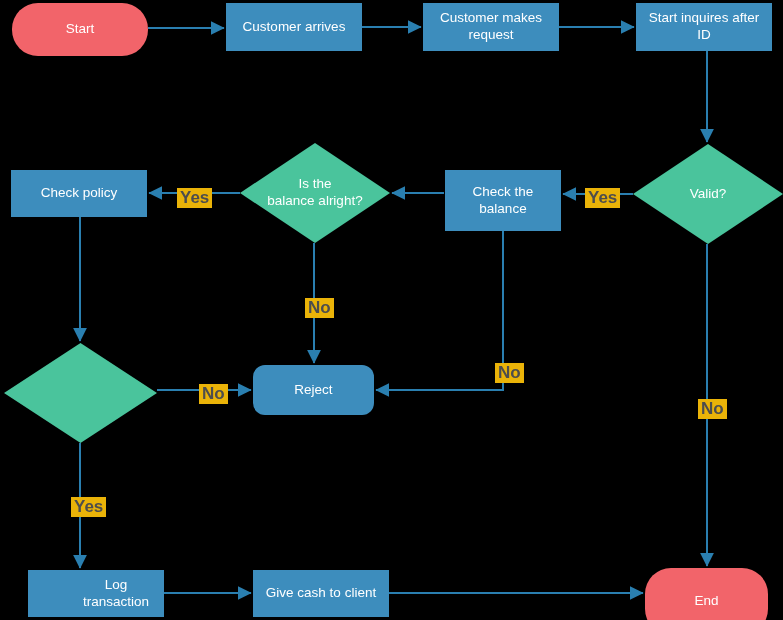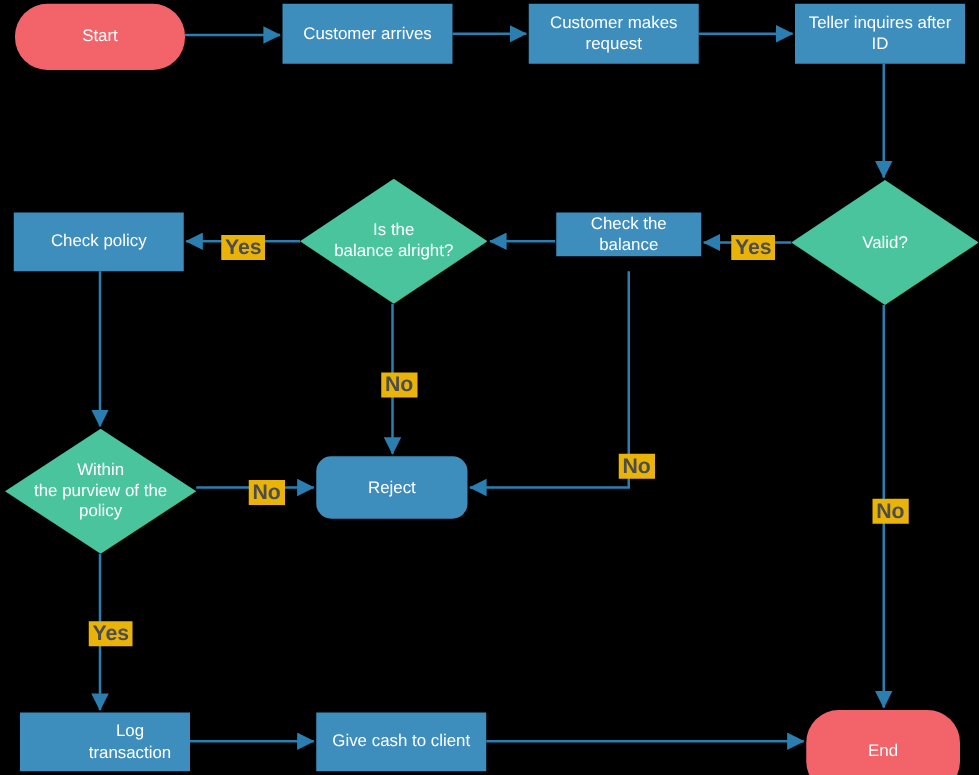--- a/index.html
+++ b/index.html
@@ -68,55 +68,52 @@
         <span class="lbl">Start</span>
       </div>
       <div class="node process" style="left: 226px; top: 3px; width: 136px; height: 48px; text-align: center;">
         <span class="lbl">Customer arrives</span>
       </div>
       <div class="node process" style="left: 423px; top: 3px; width: 136px; height: 48px;">
         <span class="lbl">Customer makes
 request</span>
       </div>
       <div class="node process" style="left: 636px; top: 3px; width: 136px; height: 48px;">
-        <span class="lbl">Teller inquires after
+        <span class="lbl">Start inquires after
 ID</span>
       </div>
       <div class="node decision" style="left: 633px; top: 144px; width: 150px; height: 100px; justify-content: center;">
         <svg class="dia" viewBox="0 0 100 100" preserveAspectRatio="none">
           <polygon points="50,0 100,50 50,100 0,50" fill="#4ac49c"></polygon>
         </svg>
         <span class="lbl">Valid?</span>
       </div>
-      <div class="node process" style="left: 445px; top: 170px; width: 116px; height: 35px;">
+      <div class="node process" style="left: 445px; top: 170px; width: 116px; height: 61px;">
         <span class="lbl">Check the
 balance</span>
       </div>
       <div class="node decision" style="left: 240px; top: 143px; width: 150px; height: 100px;">
         <svg class="dia" viewBox="0 0 100 100" preserveAspectRatio="none">
           <polygon points="50,0 100,50 50,100 0,50" fill="#4ac49c"></polygon>
         </svg>
         <span class="lbl">Is the
 balance  alright?</span>
       </div>
       <div class="node process" style="left: 11px; top: 170px; width: 136px; height: 47px;">
         <span class="lbl">Check policy</span>
       </div>
       <div class="node decision" style="left: 4px; top: 343px; width: 153px; height: 100px;">
         <svg class="dia" viewBox="0 0 100 100" preserveAspectRatio="none">
           <polygon points="50,0 100,50 50,100 0,50" fill="#4ac49c"></polygon>
         </svg>
-        <span class="lbl">Within
-the purview  of the
-policy</span>
       </div>
       <div class="node process" style="left: 253px; top: 365px; width: 121px; height: 50px; border-radius: 12px;">
         <span class="lbl">Reject</span>
       </div>
-      <div class="node process" style="left: 16px; top: 570px; width: 136px; height: 47px; padding-left: 40px;">
+      <div class="node process" style="left: 28px; top: 570px; width: 136px; height: 47px; padding-left: 40px;">
         <span class="lbl">Log transaction</span>
       </div>
       <div class="node process" style="left: 253px; top: 570px; width: 136px; height: 47px;">
         <span class="lbl">Give cash to client</span>
       </div>
       <div class="node terminator" style="left: 645px; top: 568px; width: 123px; height: 67px;">
         <span class="lbl">End</span>
       </div>
     </div>
   <div id="labels-layer">

